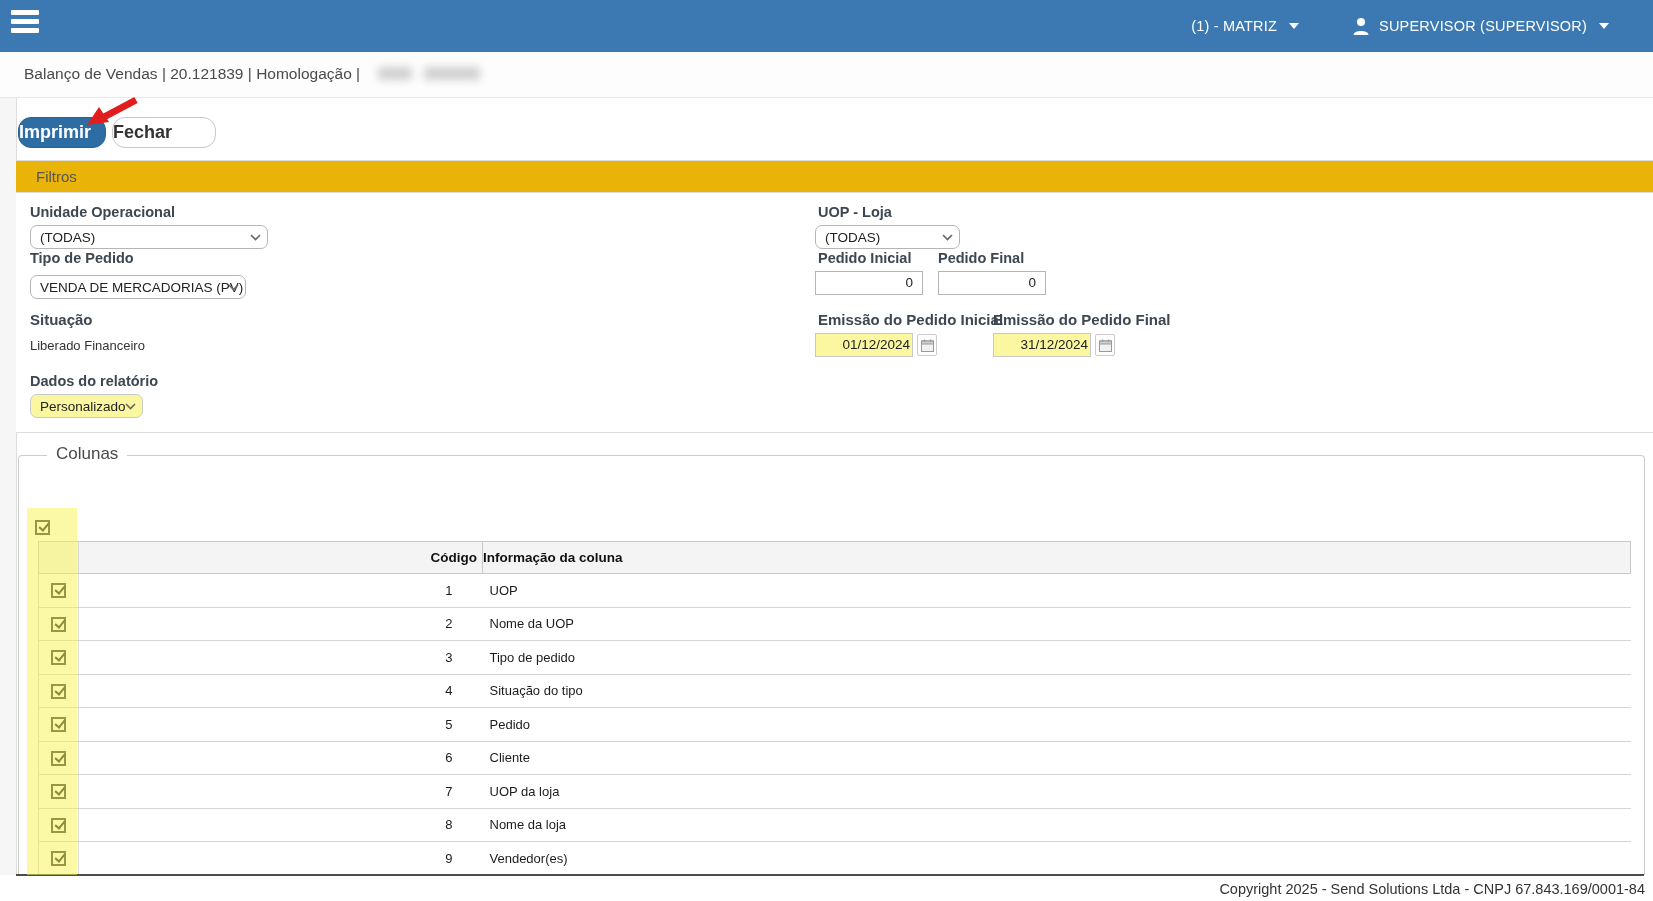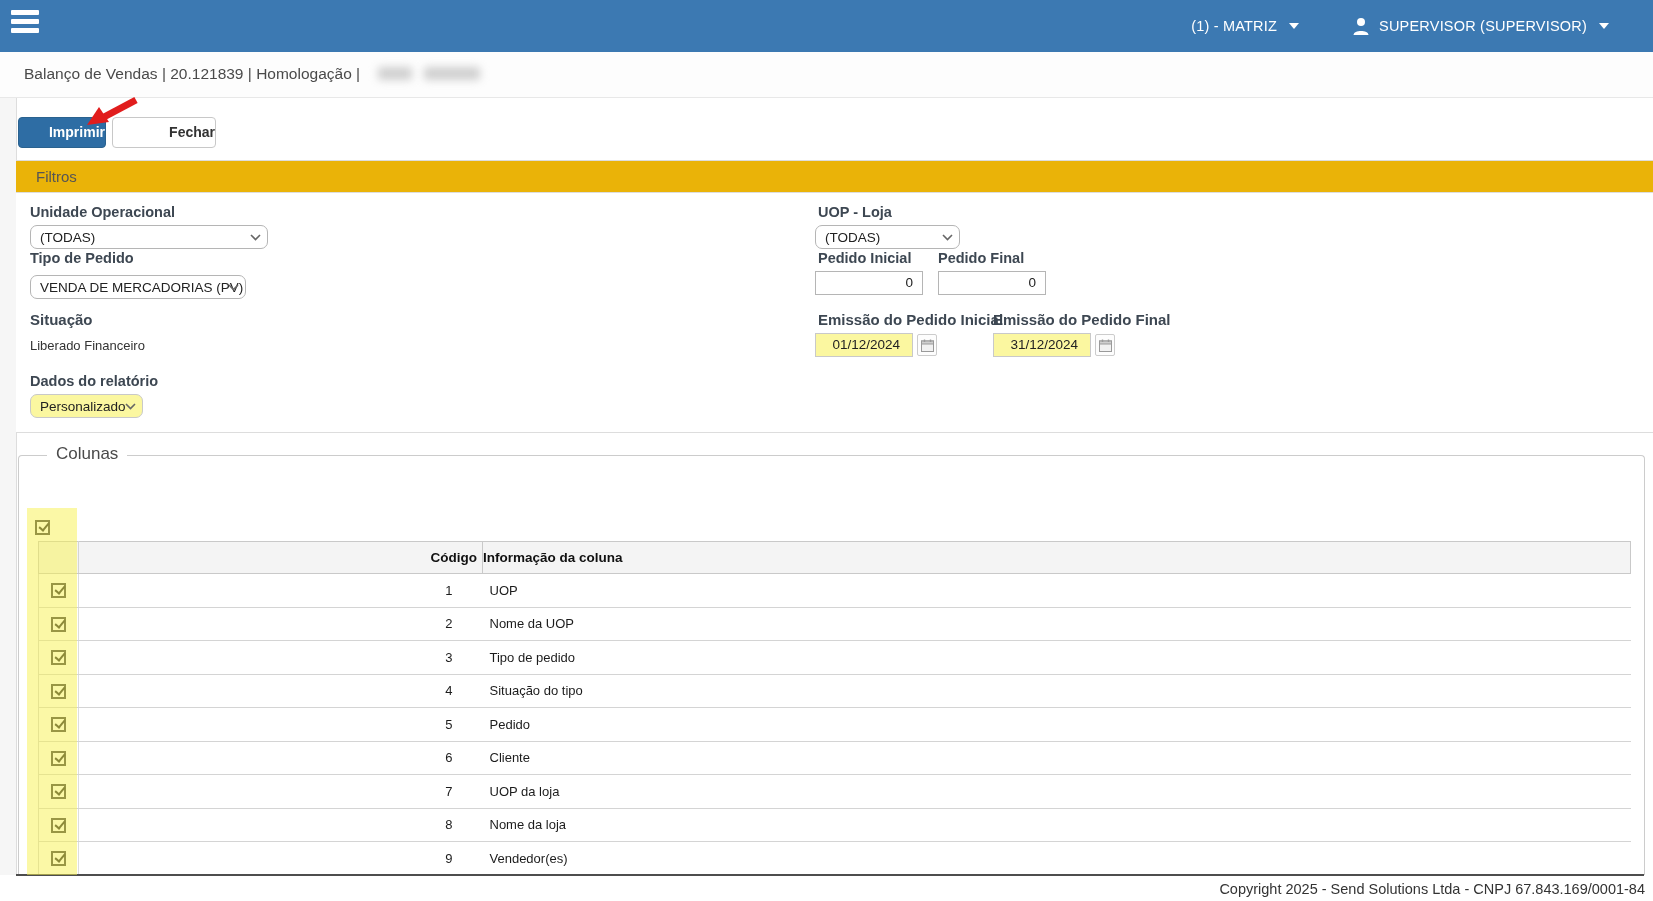--- a/index.html
+++ b/index.html
@@ -23,40 +23,40 @@
   .redacted { display:inline-block; vertical-align:middle; margin-left:14px; }
   .redacted i { display:inline-block; height:13px; background:#cfcfcf; border-radius:3px; filter:blur(4px); }
   .redacted i.b1 { width:34px; margin-right:12px; }
   .redacted i.b2 { width:56px; }
 
   
   .gutter-left { position:absolute; left:0; top:98px; width:16px; height:803px; background:#f6f6f6; }
   .container-border { position:absolute; left:16px; top:98px; width:1px; height:777px; background:#ddd; }
 
   
-  .btn { position:absolute; top:117px; height:31px; border-radius:4px; font-size:14px; font-weight:bold; text-align:right; line-height:29px; cursor:pointer; }
+  .btn { position:absolute; top:117px; height:31px; border-radius:13px; font-size:18px; font-weight:bold; text-align:left; line-height:29px; cursor:pointer; }
   .btn-primary { left:18px; width:88px; background:#2e6da4; border:1px solid #2a628f; color:#fff; }
   .btn-default { left:112px; width:104px; background:#fff; border:1px solid #c8c8c8; color:#333; }
   .arrow-annotation { position:absolute; left:84px; top:94px; width:60px; height:34px; pointer-events:none; }
 
   
   .panel-filtros { position:absolute; left:16px; top:160px; width:1637px; height:273px; background:#fff; border-top:1px solid #ddd; border-bottom:1px solid #ddd; }
   .panel-heading { position:absolute; left:0; top:0; width:100%; height:32px; background:#eab308; border-bottom:1px solid #ddd; }
   .panel-heading span { position:absolute; left:20px; top:7px; font-size:15px; color:#555; }
 
   .field-label { position:absolute; font-size:14.5px; font-weight:bold; color:#3d4752; white-space:nowrap; }
   .static-value { position:absolute; font-size:13px; color:#333; white-space:nowrap; }
 
   .sel { position:absolute; height:24px; background:#fff; border:1px solid #b5b5b5; border-radius:7px; font-size:13.5px; color:#222; cursor:pointer; }
   .sel .sel-text { position:absolute; left:9px; top:4px; white-space:nowrap; }
   .sel .chev { position:absolute; right:6px; top:8px; }
   .sel-yellow { background:#fbf7a0; }
 
   .num-input { position:absolute; height:24px; background:#fff; border:1px solid #b5b5b5; font-size:13.5px; color:#222; text-align:right; padding:0 9px; line-height:22px; }
-  .date-input { position:absolute; height:24px; background:#fbf7a0; border:1px solid #c9c9c9; font-size:13.5px; color:#222; text-align:right; padding:0 12px; line-height:22px; }
+  .date-input { position:absolute; height:24px; background:#fbf7a0; border:1px solid #c9c9c9; font-size:13.5px; color:#222; text-align:right; padding:0 2px; line-height:22px; }
   .cal-btn { position:absolute; width:20px; height:22px; background:#fdfdfd; border:1px solid #ccc; border-radius:2px; cursor:pointer; }
   .cal-btn svg { position:absolute; left:3px; top:4px; }
 
   
   .fieldset-colunas { position:absolute; left:18px; top:455px; width:1627px; height:420px; border:1px solid #ccc; border-bottom:none; border-radius:4px 4px 0 0; background:#fff; }
   .legend-colunas { position:absolute; left:28px; top:-12px; background:#fff; padding:0 9px; font-size:17px; color:#4a4a4a; }
 
   
   .col-table { position:absolute; left:19px; top:85px; width:1593px; border-collapse:collapse; table-layout:fixed; font-size:13px; color:#1c1c1c; }
   .col-table th, .col-table td { border:1px solid #d4d4d4; overflow:hidden; white-space:nowrap; }

